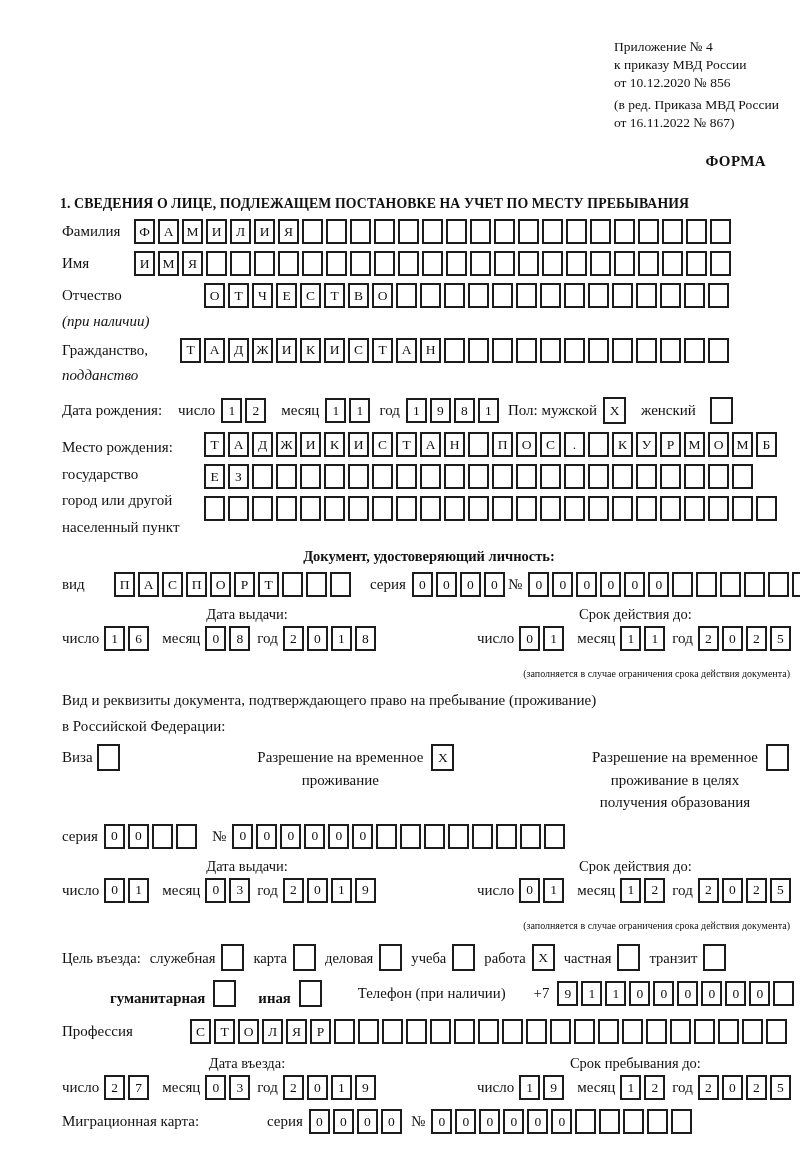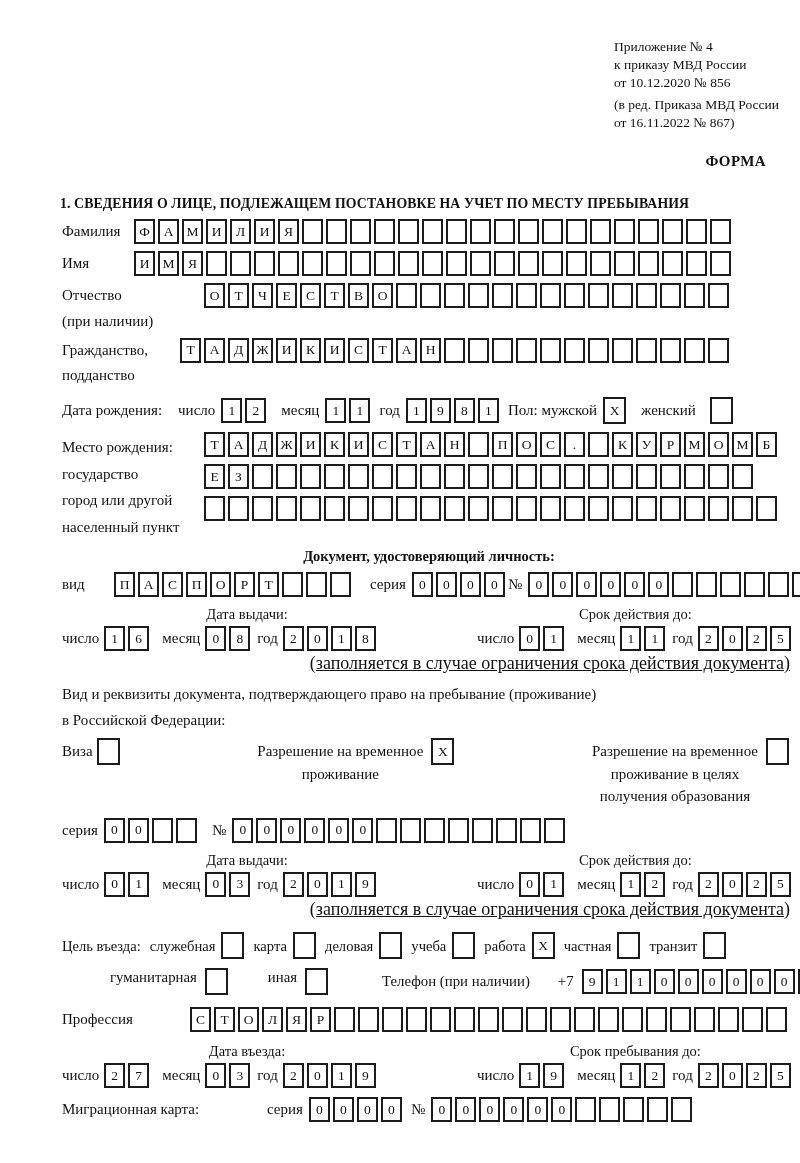--- a/index.html
+++ b/index.html
@@ -21,53 +21,53 @@
   .boxes{display:inline-flex;flex-wrap:nowrap;vertical-align:middle;}
   .cbox{
     display:inline-flex;align-items:center;justify-content:center;flex:none;
     width:17px;height:21px;border:2px solid #1c1c1c;margin-right:3px;
     font-size:13.5px;line-height:1;background:#fff;
   }
   .chk{width:19px;height:23px;}
   
   .row{display:flex;align-items:flex-start;margin-top:7px;}
   .lbl{flex:none;padding-top:3px;}
-  .lbl .l2{margin-top:7px;}
+  .lbl .l2{margin-top:7px;font-style:italic;}
   .w-name{width:72px;}
   .w-pat{width:142px;}
   .w-cit{width:118px;}
   .inline-lbl{padding-top:3px;flex:none;}
   .m-l6{margin-left:6px;} .m-r6{margin-right:6px;} .m-l12{margin-left:12px;} .m-l16{margin-left:16px;}
   
   .bp{display:flex;margin-top:8px;}
   .bp-lbls{flex:none;width:142px;line-height:1.78;padding-top:2px;}
   .bp-rows .boxes{margin-bottom:7px;display:flex;}
   
   .doc-head{text-align:center;font-weight:bold;font-size:14.5px;margin-top:6px;}
   
   .dates{display:flex;margin-top:8px;}
   .dgroup{flex:none;}
   .dg-left{width:370px;}
   .dg-right{margin-left:45px;}
   .dhead{text-align:center;font-size:14.5px;margin-bottom:3px;}
   .drow{display:flex;align-items:center;}
   .dlbl{padding:0 5px 0 0;flex:none;}
   .dlbl2{padding:0 5px 0 10px;flex:none;}
-  .note{text-align:right;font-size:18px;margin-top:1px;padding-right:6px;text-decoration:underline;}
+  .note{text-align:right;font-size:10px;margin-top:17px;padding-right:6px;}
   .plain{margin-top:10px;font-size:15px;}
   
   .permrow{display:flex;justify-content:space-between;margin-top:8px;padding-right:4px;}
   .permitem{display:flex;align-items:flex-start;}
   .permlbl{text-align:center;line-height:1.5;padding-top:2px;margin-right:8px;}
   
   .purpose{display:flex;align-items:center;margin-top:12px;font-size:14.6px;white-space:nowrap;}
   .purpose .pair{display:flex;align-items:center;margin-left:9px;}
   .purpose .pair .cbox{margin-left:6px;margin-right:0;}
   .purpose2{display:flex;align-items:center;margin-top:9px;margin-left:48px;font-size:14.8px;white-space:nowrap;}
-  .purpose2 .pair{display:flex;align-items:flex-start;margin-right:40px;}
+  .purpose2 .pair{display:flex;align-items:flex-end;margin-right:22px;font-weight:bold;}
   .purpose2 .pair .cbox{margin-left:8px;margin-right:0;}
   
   .mig{display:flex;align-items:center;margin-top:9px;}
 </style>
 </head>
 <body>
 
 <div class="page">
 
   <div class="hdr">

